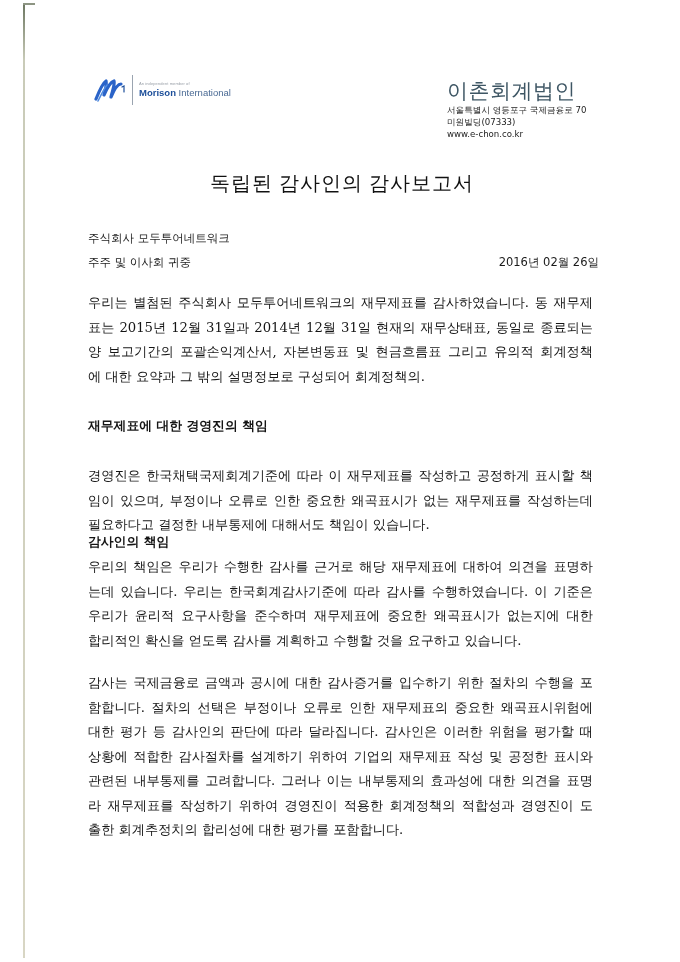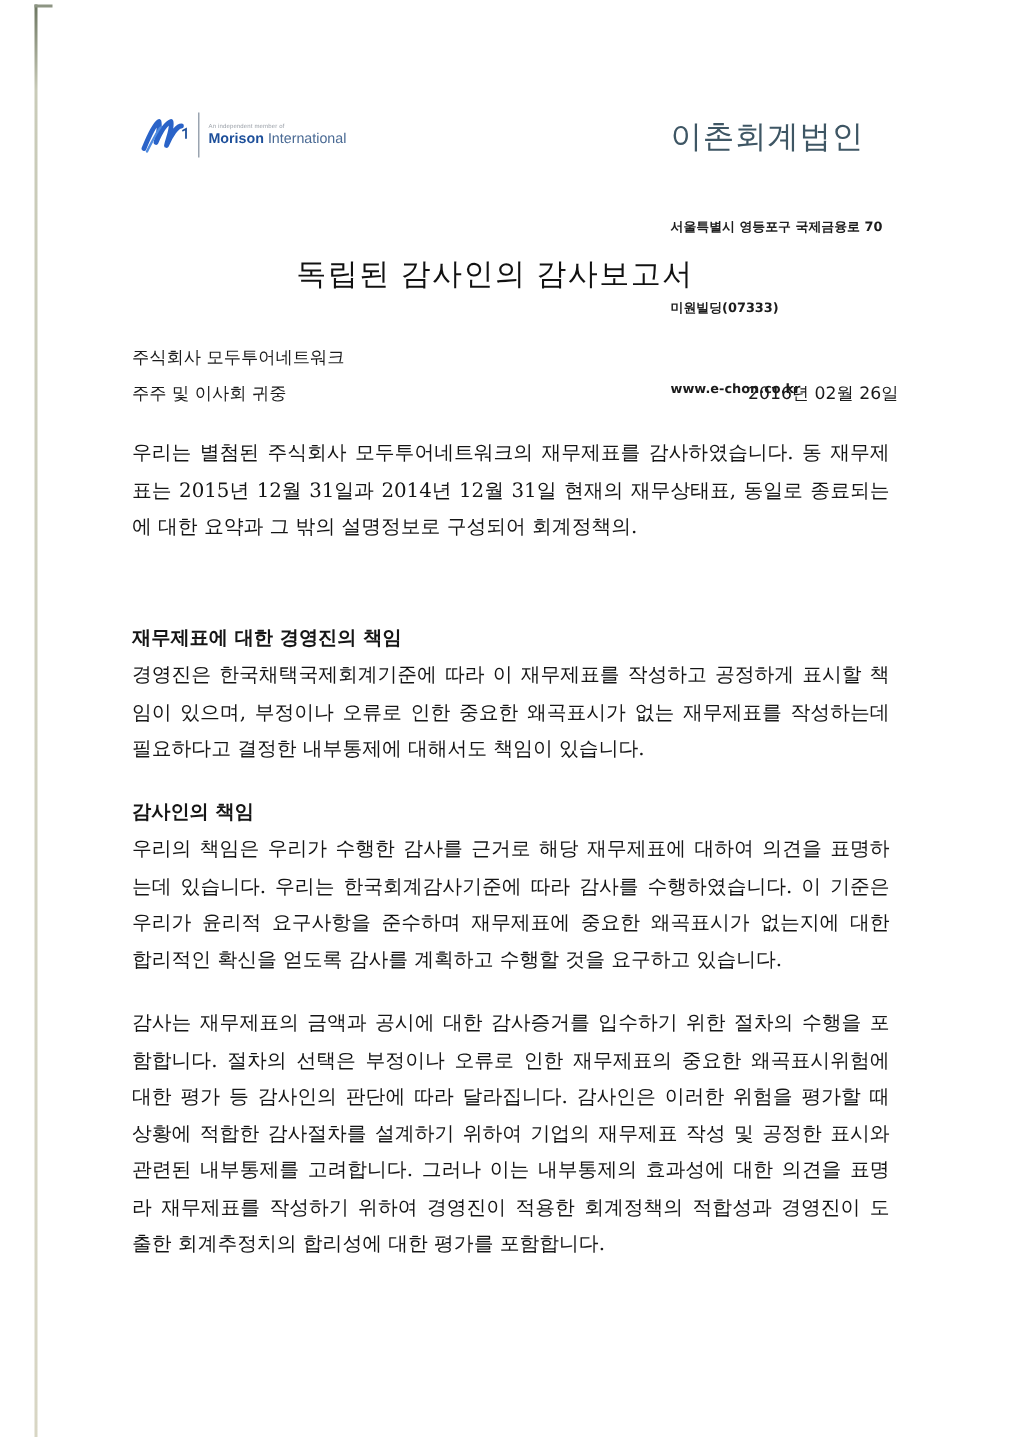--- a/index.html
+++ b/index.html
@@ -92,35 +92,34 @@
     font-size: 21px;
     line-height: 26px;
     color: #3e5664;
     font-family: "DejaVu Sans", sans-serif;
     letter-spacing: 0.5px;
     margin-bottom: 0;
   }
   .firm-addr {
     font-size: 8.6px;
     line-height: 12px;
-    font-weight: bold;
+    font-weight: normal;
     color: #1c1c1c;
     font-family: "DejaVu Sans", sans-serif;
     white-space: nowrap;
-    margin-top: 42px;
   }
 
   
   .title {
     position: absolute;
-    left: 0;
+    left: 12px;
     top: 170px;
     width: 660px;
     text-align: center;
-    font-family: Liberation Sans, sans-serif;
+    font-family: Liberation Serif, serif;
     font-size: 20px;
     line-height: 26px;
     letter-spacing: 1px;
     color: #111;
   }
 
   .addressee {
     position: absolute;
     left: 88px;
     font-size: 11.5px;
@@ -197,39 +196,40 @@
 
 <div class="title">독립된 감사인의 감사보고서</div>
 
 <div class="addressee" style="top:230px;">주식회사 모두투어네트워크</div>
 <div class="addressee" style="top:254px;">주주 및 이사회 귀중</div>
 <div class="date">2016년 02월 26일</div>
 
 <div class="body-text" style="top:291px;">
   <span class="line">우리는 별첨된 주식회사 모두투어네트워크의 재무제표를 감사하였습니다. 동 재무제</span>
   <span class="line">표는 2015년 12월 31일과 2014년 12월 31일 현재의 재무상태표, 동일로 종료되는</span>
+  <span class="line">양 보고기간의 포괄손익계산서, 자본변동표 및 현금흐름표 그리고 유의적 회계정책</span>
   <span class="line last">에 대한 요약과 그 밖의 설명정보로 구성되어 회계정책의.</span>
 </div>
 
 <div class="section-heading" style="top:417px;text-align:right;">재무제표에 대한 경영진의 책임</div>
-<div class="body-text" style="top:439px;">
+<div class="body-text" style="top:464px;">
   <span class="line">경영진은 한국채택국제회계기준에 따라 이 재무제표를 작성하고 공정하게 표시할 책</span>
   <span class="line">임이 있으며, 부정이나 오류로 인한 중요한 왜곡표시가 없는 재무제표를 작성하는데</span>
   <span class="line last">필요하다고 결정한 내부통제에 대해서도 책임이 있습니다.</span>
 </div>
 
 <div class="section-heading" style="top:533px;">감사인의 책임</div>
 <div class="body-text" style="top:555px;">
   <span class="line">우리의 책임은 우리가 수행한 감사를 근거로 해당 재무제표에 대하여 의견을 표명하</span>
   <span class="line">는데 있습니다. 우리는 한국회계감사기준에 따라 감사를 수행하였습니다. 이 기준은</span>
   <span class="line">우리가 윤리적 요구사항을 준수하며 재무제표에 중요한 왜곡표시가 없는지에 대한</span>
   <span class="line last">합리적인 확신을 얻도록 감사를 계획하고 수행할 것을 요구하고 있습니다.</span>
 </div>
 
 <div class="body-text" style="top:671px;">
-  <span class="line">감사는 재무제표의 금액과 공시에 대한 감사증거를 입수하기 위한 절차의 수행을 포</span>
+  <span class="line">감사는 국제금융로 금액과 공시에 대한 감사증거를 입수하기 위한 절차의 수행을 포</span>
   <span class="line">함합니다. 절차의 선택은 부정이나 오류로 인한 재무제표의 중요한 왜곡표시위험에</span>
   <span class="line">대한 평가 등 감사인의 판단에 따라 달라집니다. 감사인은 이러한 위험을 평가할 때</span>
   <span class="line">상황에 적합한 감사절차를 설계하기 위하여 기업의 재무제표 작성 및 공정한 표시와</span>
   <span class="line">관련된 내부통제를 고려합니다. 그러나 이는 내부통제의 효과성에 대한 의견을 표명</span>
   <span class="line">라 재무제표를 작성하기 위하여 경영진이 적용한 회계정책의 적합성과 경영진이 도</span>
   <span class="line last">출한 회계추정치의 합리성에 대한 평가를 포함합니다.</span>
 </div>
 
 </body></html>

